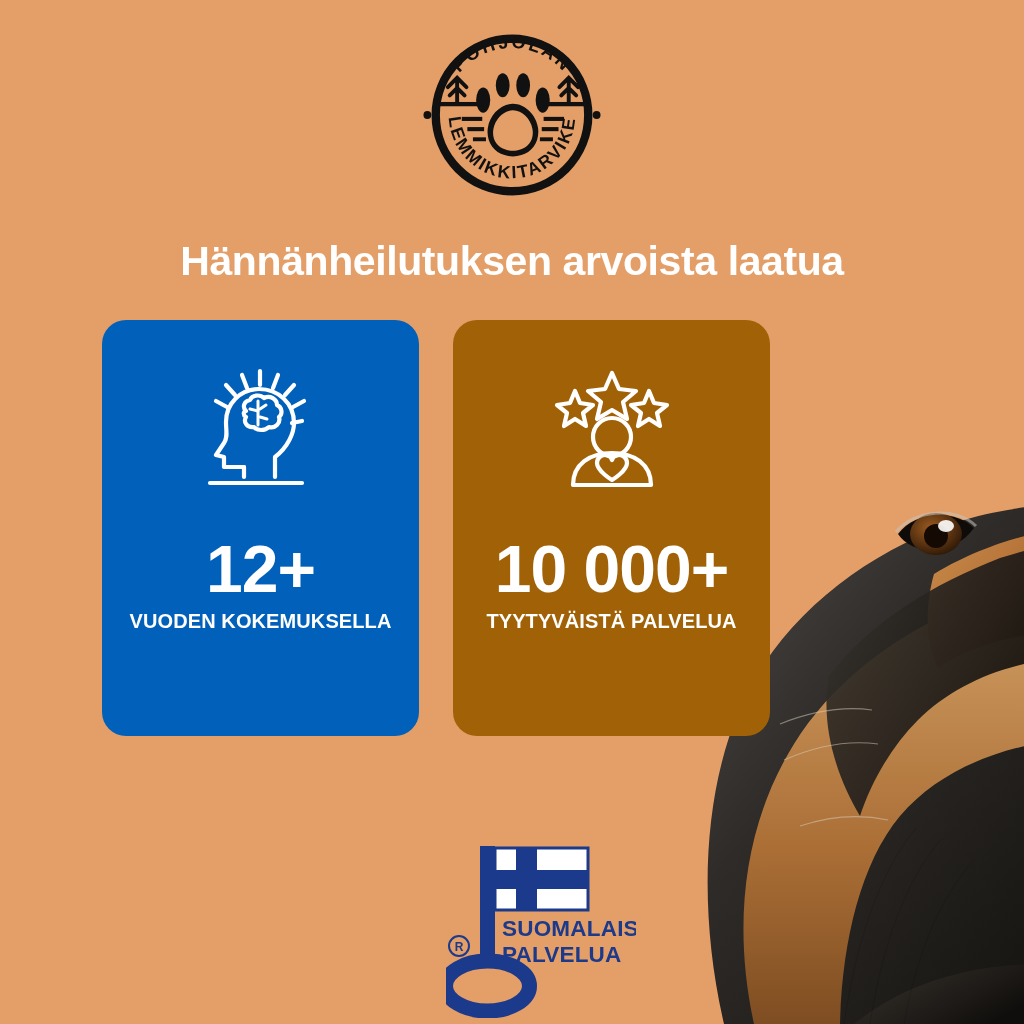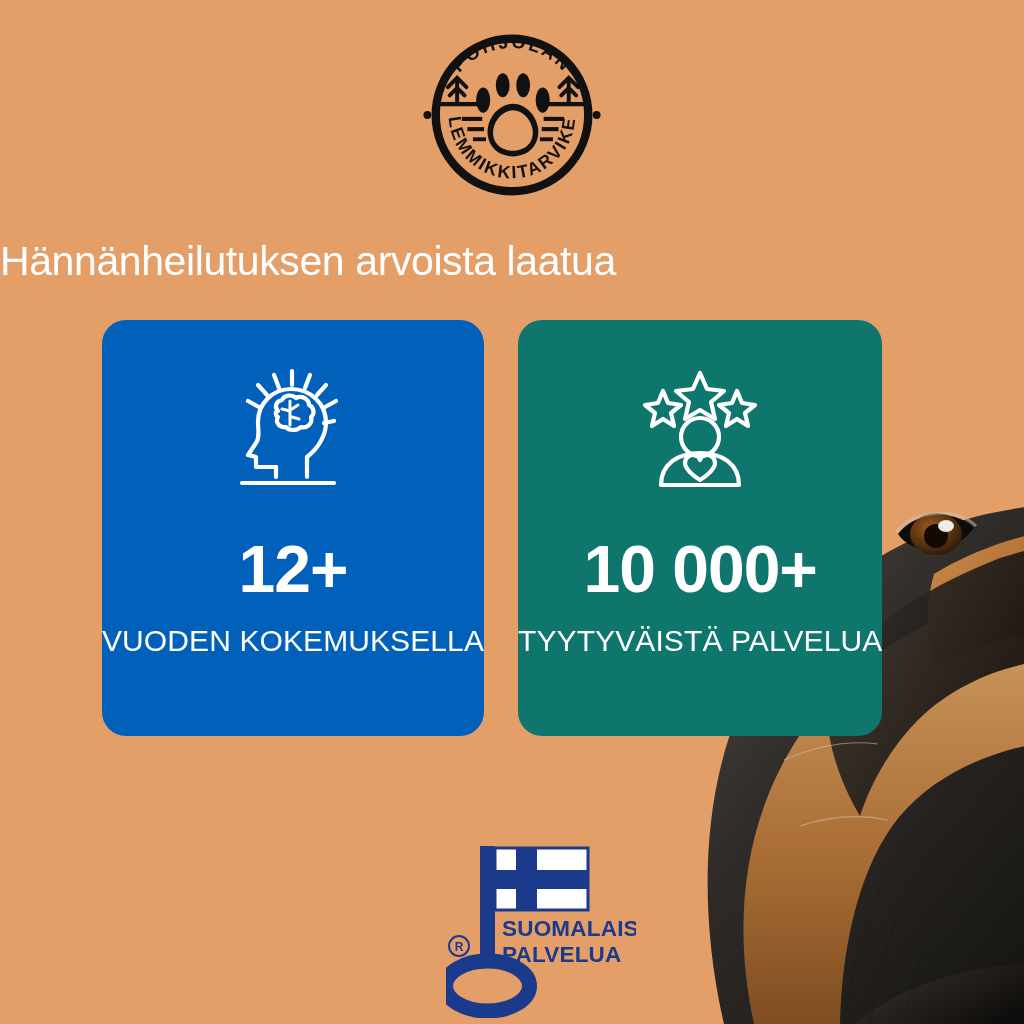--- a/index.html
+++ b/index.html
@@ -34,23 +34,24 @@
     left:50%;top:22px;
     transform:translateX(-50%);
     width:186px;height:186px;
     z-index:4;
   }
 
   
   .headline{
     position:absolute;
     left:0;right:0;top:238px;
+    text-align:center;
     color:#ffffff;
     font-size:41px;
-    font-weight:normal;
+    font-weight:bold;
     letter-spacing:-0.4px;
     z-index:5;
     white-space:nowrap;
   }
 
   
   .cards{
     position:absolute;
     left:102px;top:320px;
     width:668px;height:416px;
@@ -77,24 +78,24 @@
     color:#fff;
     font-weight:bold;
     font-size:66px;
     line-height:1;
     margin-top:44px;
     letter-spacing:-1px;
     white-space:nowrap;
   }
   .stat-label{
     color:#fff;
-    font-weight:normal;
-    font-size:30px;
+    font-weight:bold;
+    font-size:20px;
     letter-spacing:0.1px;
-    margin-top:22px;
+    margin-top:8px;
     white-space:nowrap;
   }
 
   
   .keyflag{
     position:absolute;
     left:446px;top:838px;
     width:190px;height:180px;
     z-index:5;
   }
@@ -260,21 +261,21 @@
           <path d="M56 36 L56 60" stroke-width="3"></path>
           <path d="M48 44 L56 46" stroke-width="3"></path>
           <path d="M64 40 L58 44" stroke-width="3"></path>
           <path d="M65 54 L58 52" stroke-width="3"></path>
         </svg>
       </div>
       <div class="stat-number">12+</div>
       <div class="stat-label">VUODEN KOKEMUKSELLA</div>
     </div>
 
-    <div class="card light" style="background: #0f766e;">
+    <div class="card light" style="background: #a16207;">
       <div class="card-icon">
         <svg width="118" height="124" viewBox="0 0 118 124" fill="none" stroke="#ffffff" stroke-width="4.2" stroke-linecap="round" stroke-linejoin="round">
 
           <path d="M59 8 L66 24 L83 26 L70 37 L74 54 L59 45 L44 54 L48 37 L35 26 L52 24 Z"></path>
           <path d="M22 26 L27 38 L40 40 L30 48 L33 61 L22 54 L11 61 L14 48 L4 40 L17 38 Z"></path>
           <path d="M96 26 L101 38 L114 40 L104 48 L107 61 L96 54 L85 61 L88 48 L78 40 L91 38 Z"></path>
 
           <circle cx="59" cy="72" r="19"></circle>
 
           <path d="M20 120 C20 99 37 88 59 88 C81 88 98 99 98 120 Z"></path>

